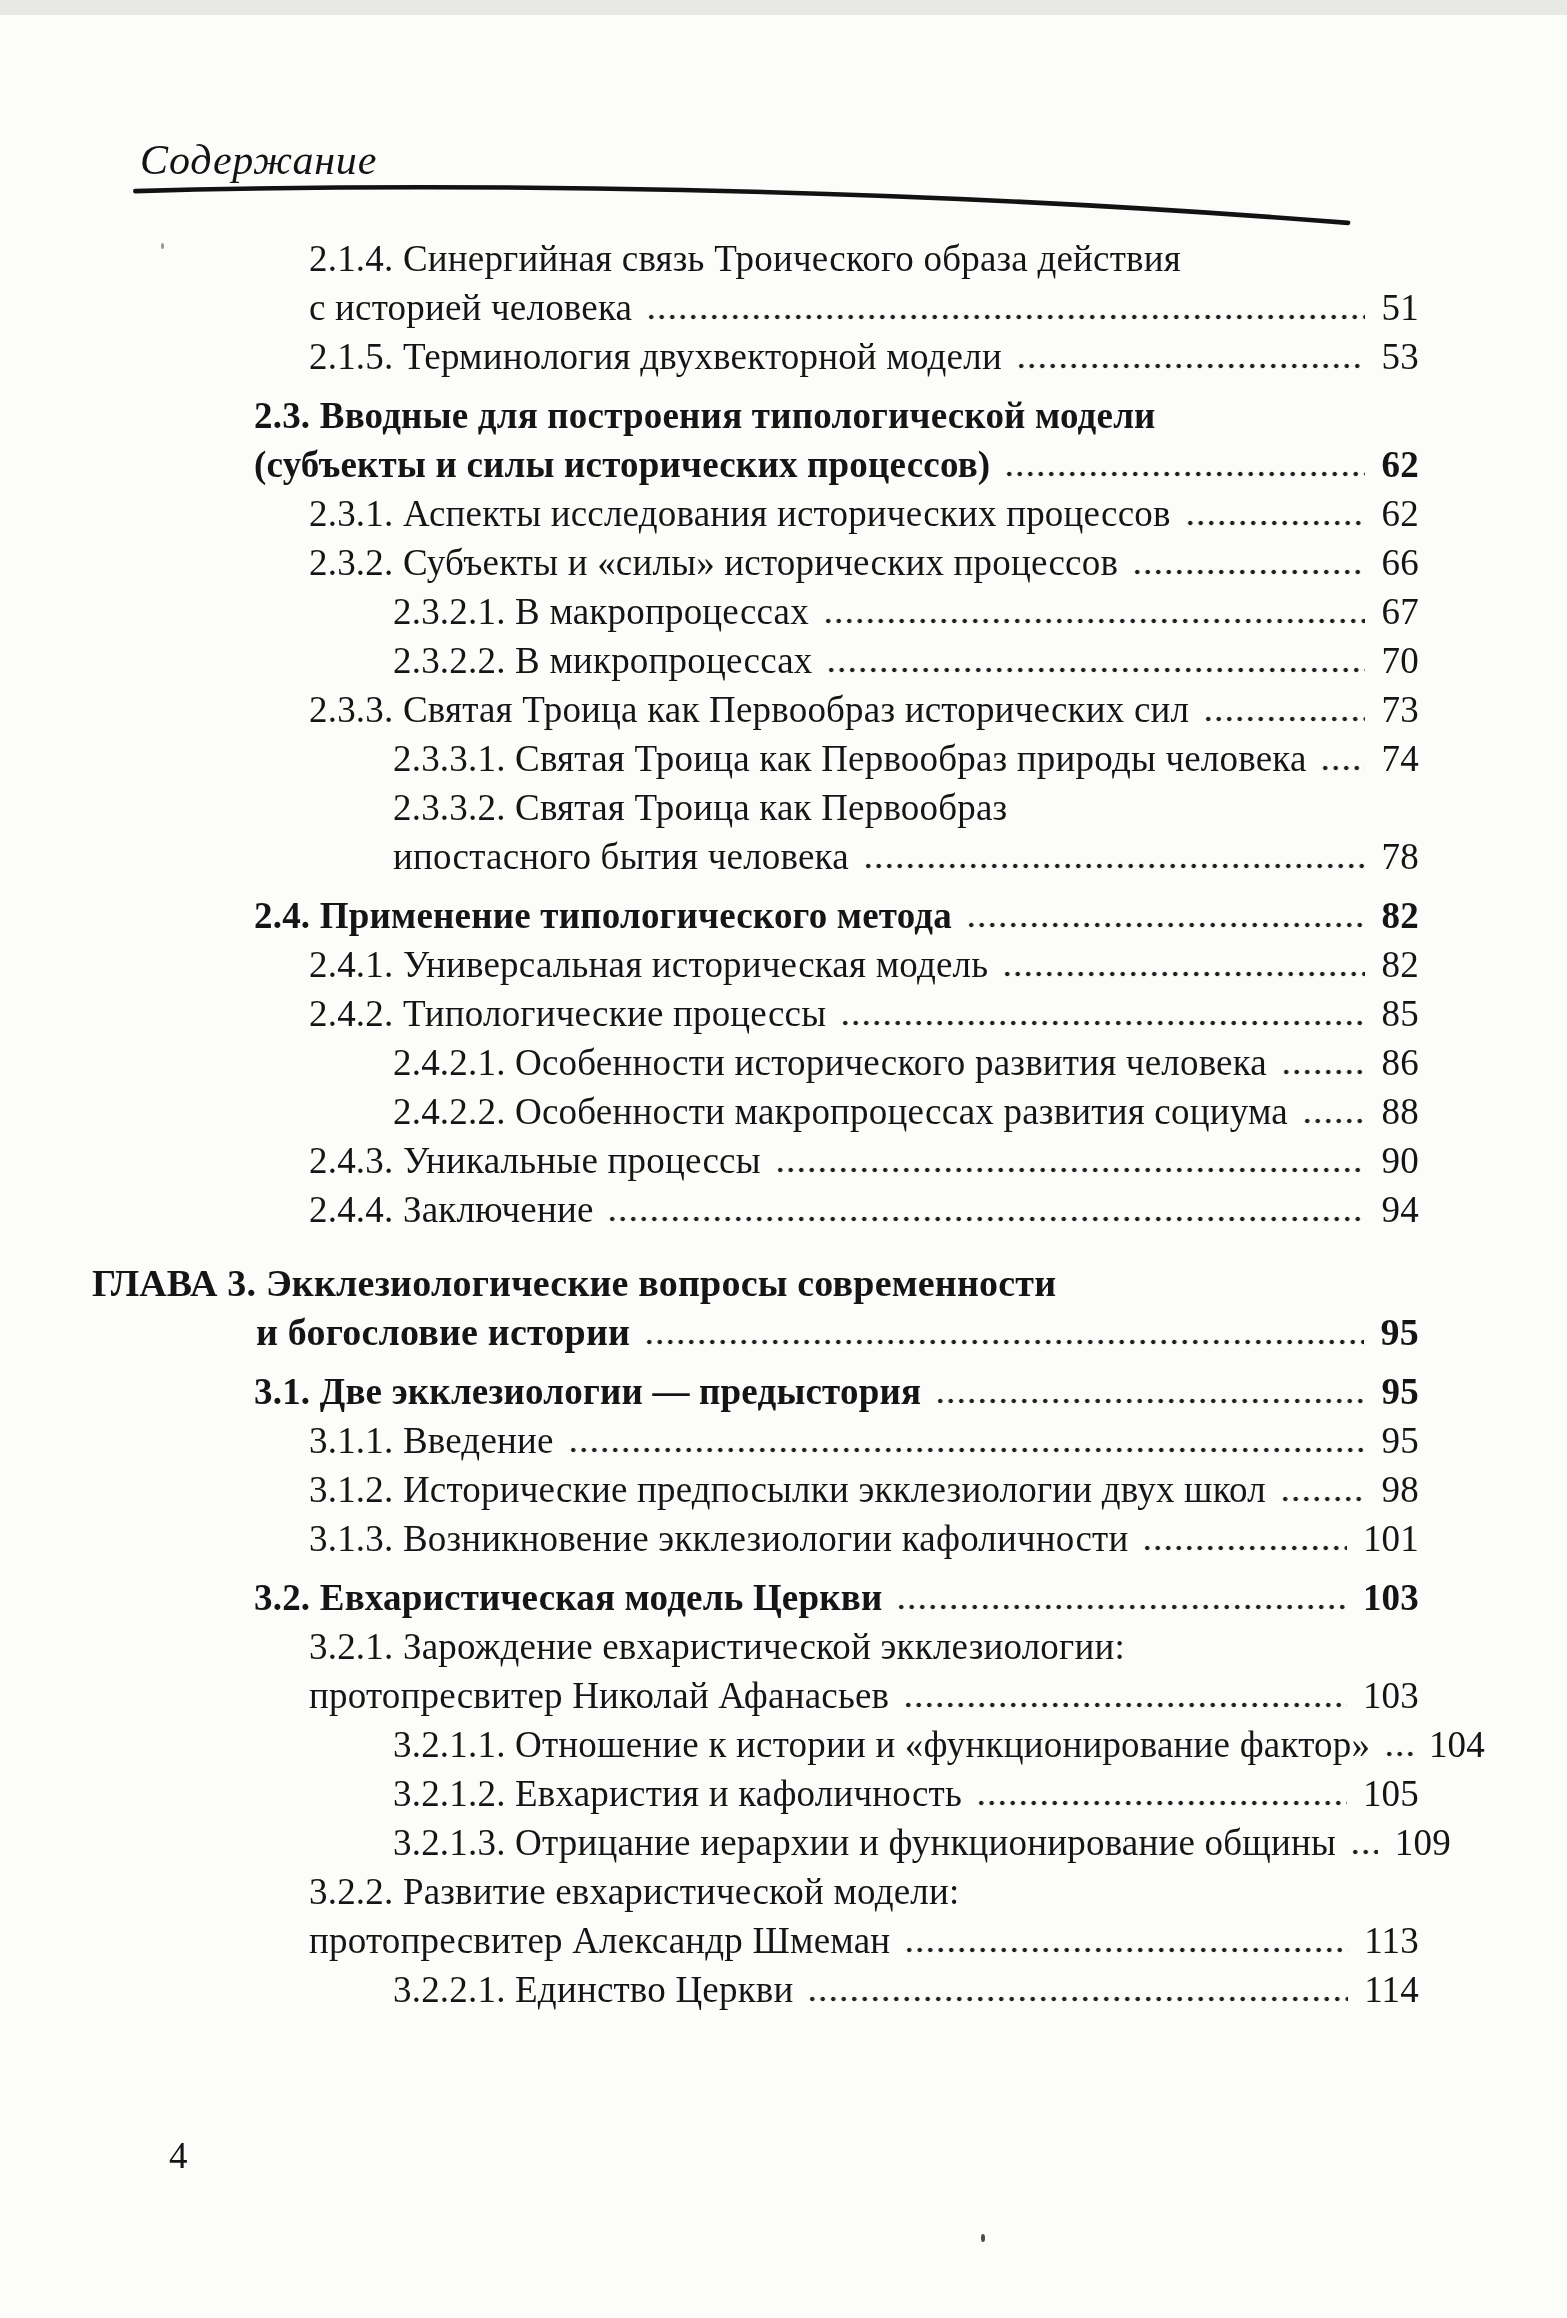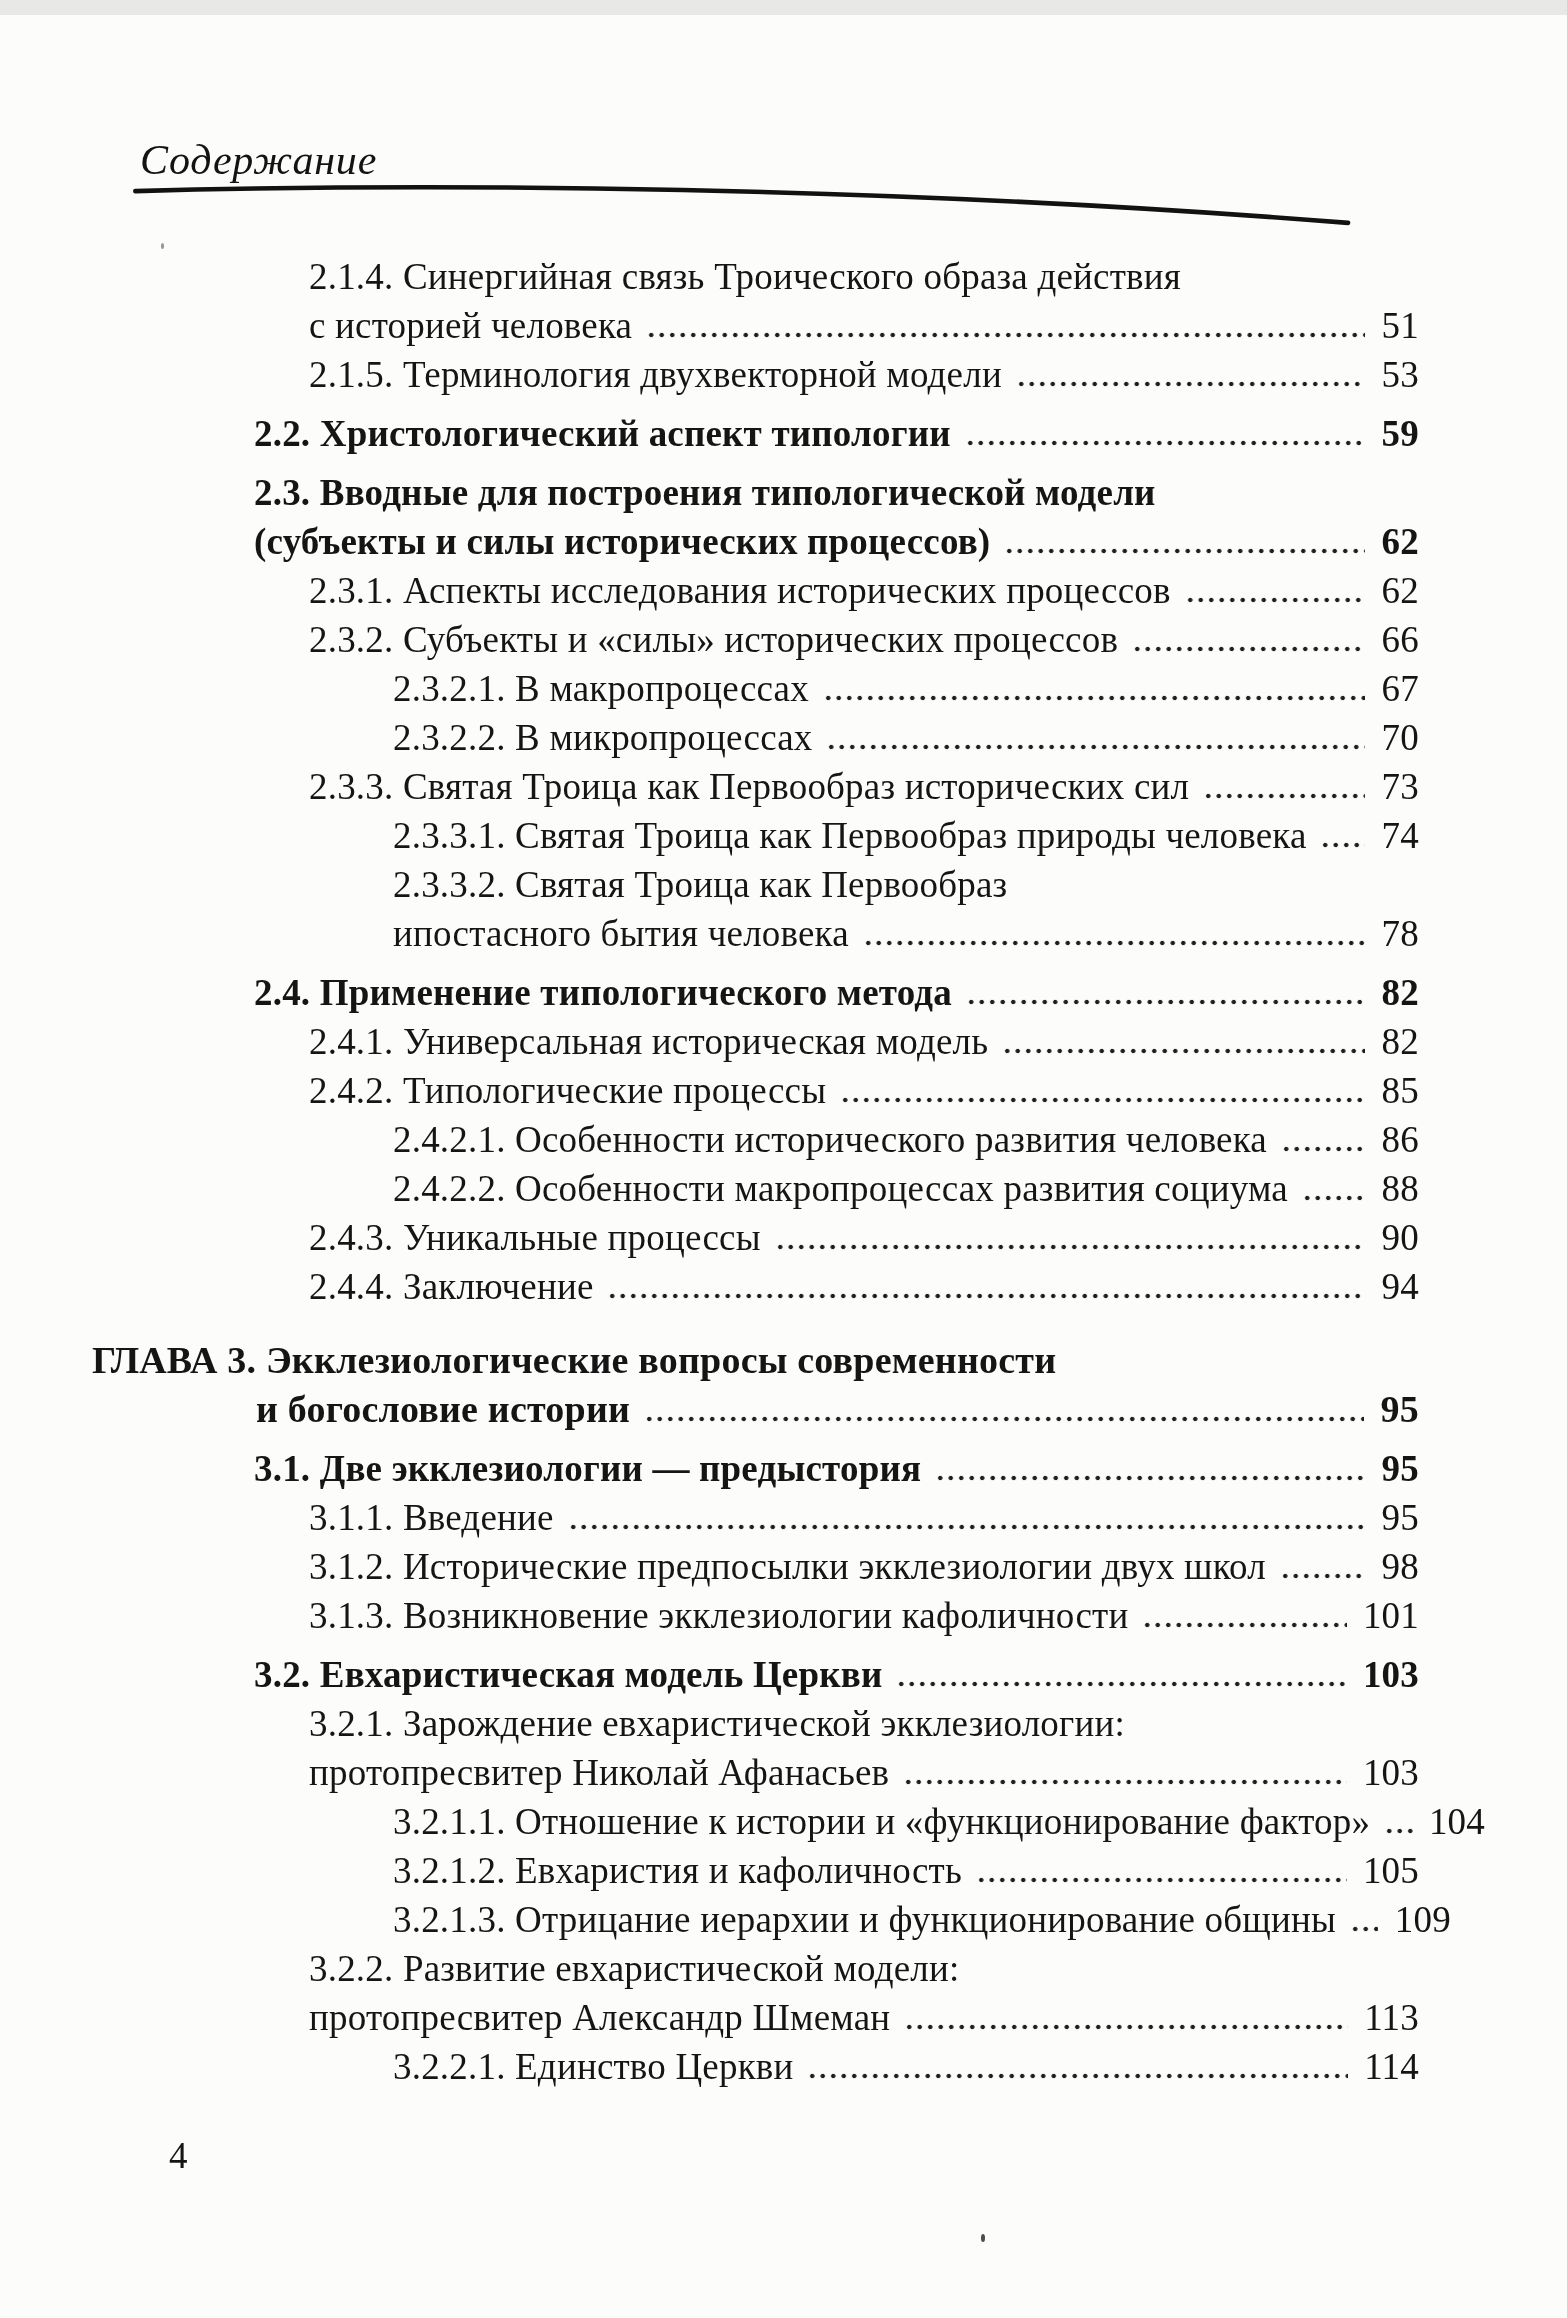--- a/index.html
+++ b/index.html
@@ -12,21 +12,21 @@
     overflow:hidden;
     margin:15px auto;
   }
   .doc-header{
     position:absolute;left:140px;top:121px;margin:0;
     font-size:42px;font-style:italic;font-weight:400;
     letter-spacing:0.8px;color:#131313;
   }
   .header-rule{position:absolute;left:0;top:161px;width:1568px;height:67px;}
   .toc{
-    position:absolute;left:0;top:237px;width:1419px;
+    position:absolute;left:0;top:219px;width:1419px;
     font-size:37px;line-height:49px;letter-spacing:0.2px;
   }
   .entry{margin:0;}
   .lvl-chapter{padding-left:92px;font-weight:700;font-size:38px;margin-bottom:10px;}
   .lvl-section{padding-left:254px;font-weight:700;}
   .lvl-sub{padding-left:309px;}
   .lvl-subsub{padding-left:393px;}
   .gap-md{margin-top:10px;}
   .gap-lg{margin-top:25px;}
   .lvl-chapter .line.cont{padding-left:164px;}
@@ -67,27 +67,20 @@
         </div>
       </div>
       <div class="entry lvl-sub">
         <div class="line last">
           <span class="txt">2.1.5. Терминология двухвекторной модели</span>
           <span class="leader"></span>
           <span class="pg">53</span>
         </div>
       </div>
       <div class="entry lvl-section gap-md">
-        <div class="line last">
-          <span class="txt">2.2. Христологический аспект типологии</span>
-          <span class="leader"></span>
-          <span class="pg">59</span>
-        </div>
-      </div>
-      <div class="entry lvl-section gap-md">
         <div class="line plain">2.3. Вводные для построения типологической модели</div>
         <div class="line last cont">
           <span class="txt">(субъекты и силы исторических процессов)</span>
           <span class="leader"></span>
           <span class="pg">62</span>
         </div>
       </div>
       <div class="entry lvl-sub">
         <div class="line last">
           <span class="txt">2.3.1. Аспекты исследования исторических процессов</span>

